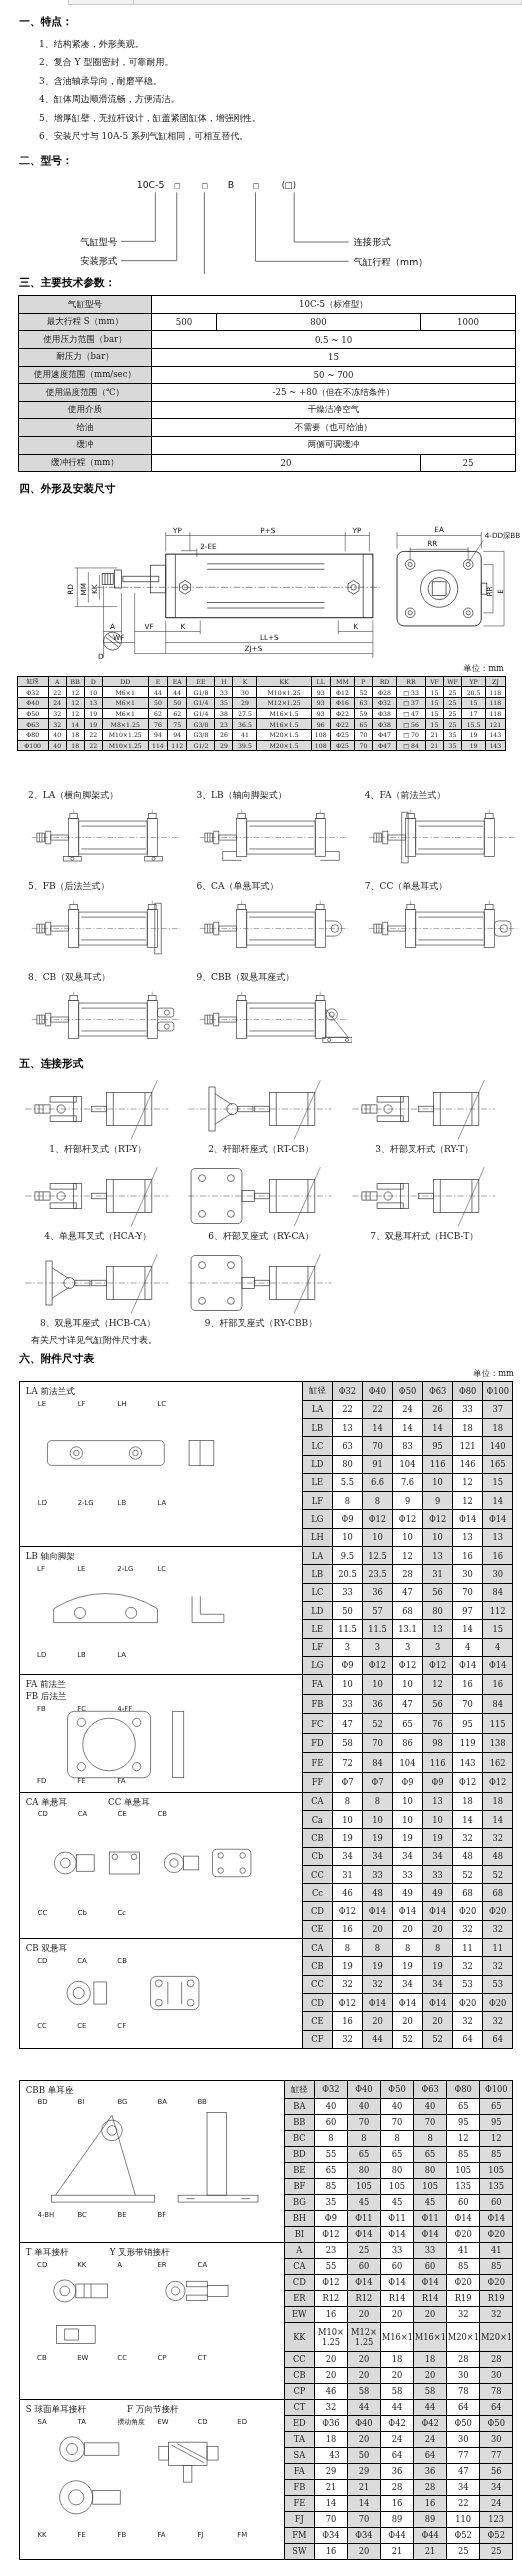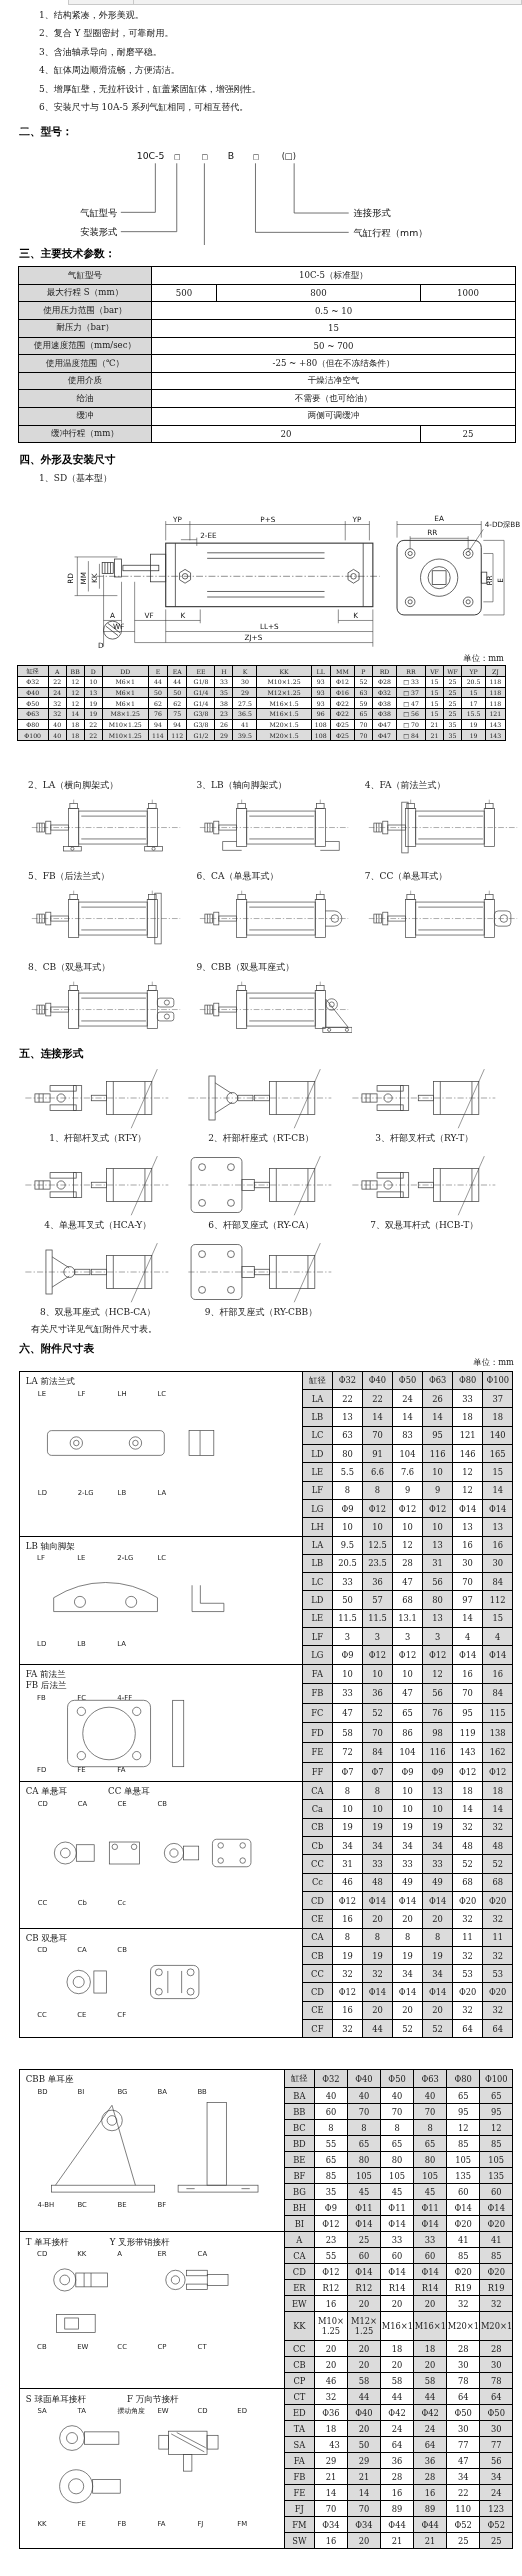--- a/index.html
+++ b/index.html
@@ -51,20 +51,21 @@
   .gap2{height:28px;}
 </style>
 </head>
 <body>
 
 <div class="page">
   <div class="top-partial">
       <span class="divider"></span>
     </div>
 
+  <div class="sec-heading">一、特点：</div>
   <ul class="feature-list" id="feature-list">
       <li>1、结构紧凑，外形美观。</li>
       <li>2、复合 Y 型圈密封，可靠耐用。</li>
       <li>3、含油轴承导向，耐磨平稳。</li>
       <li>4、缸体周边顺滑流畅，方便清洁。</li>
       <li>5、增厚缸壁，无拉杆设计，缸盖紧固缸体，增强刚性。</li>
       <li>6、安装尺寸与 10A-5 系列气缸相同，可相互替代。</li>
     </ul>
 
   <div class="sec-heading" style="margin-top:8.3px">二、型号：</div>
@@ -144,21 +145,20 @@
         </tr>
         <tr>
           <td class="lbl">缓冲行程（mm）</td>
           <td colspan="4">20</td>
           <td colspan="2">25</td>
         </tr>
       </tbody>
   </table>
 
   <div class="sec-heading" style="margin-top:9.7px">四、外形及安装尺寸</div>
-  <div class="sub-label">1、SD（基本型）</div>
 
   <svg class="sd-drawing" width="522" height="166" viewBox="0 0 756 240">
     <g stroke="#333" fill="none" stroke-width="1.1">
 
       <rect x="148" y="112" width="16" height="16"></rect>
       <line x1="152" y1="112" x2="152" y2="128"></line>
         <line x1="156" y1="112" x2="156" y2="128"></line>
         <line x1="160" y1="112" x2="160" y2="128"></line>
       <rect x="166" y="107" width="10" height="26"></rect>
       <rect x="178" y="116" width="52" height="8"></rect>

